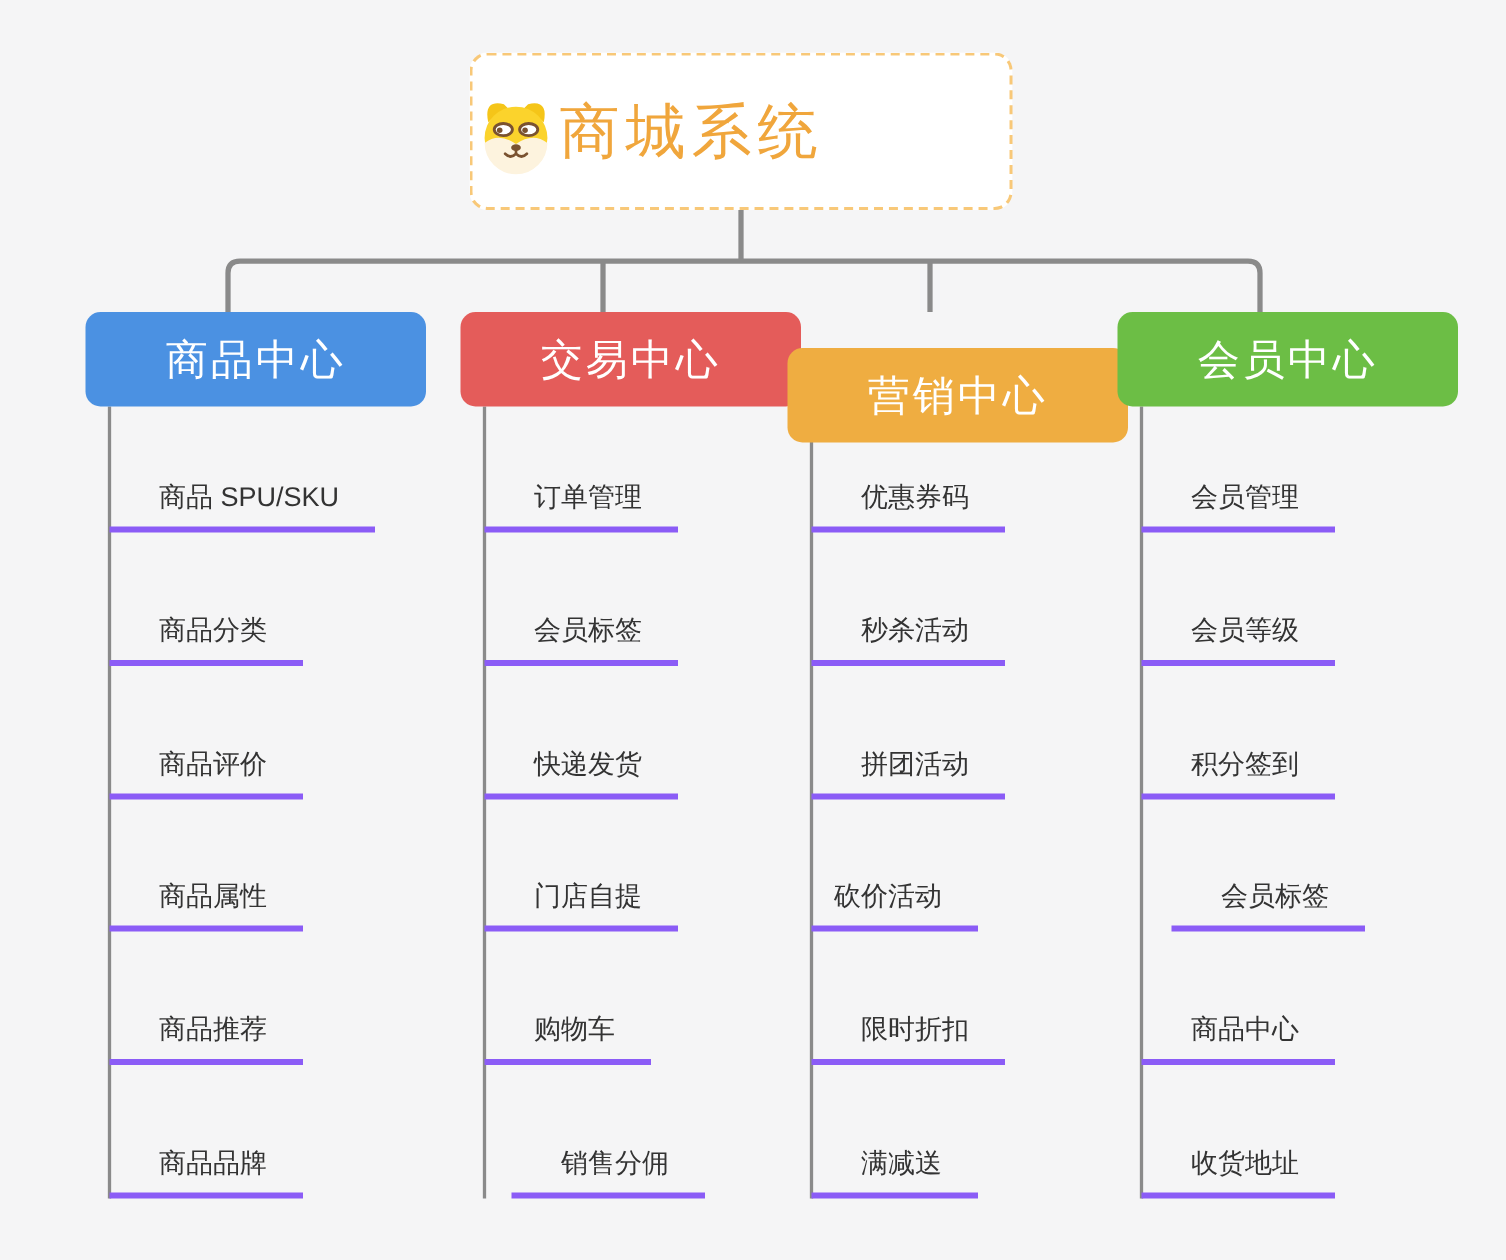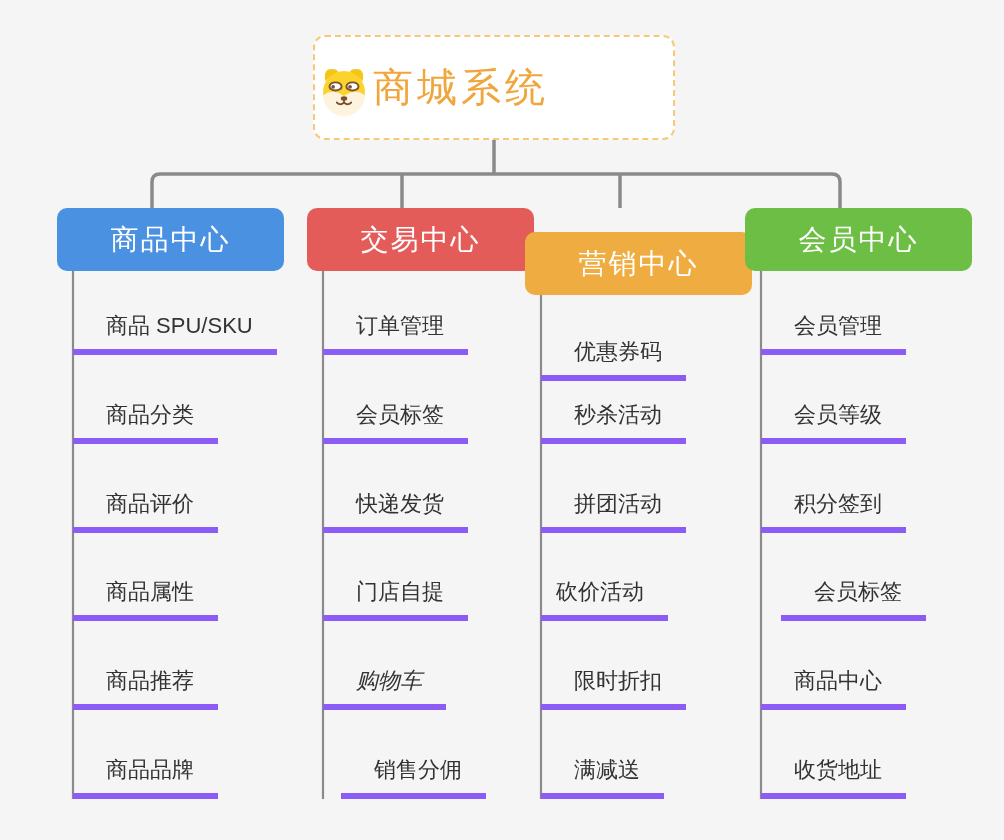--- a/index.html
+++ b/index.html
@@ -45,22 +45,22 @@
     justify-content: center;
     color: #FFFFFF;
     font-size: 28px;
     letter-spacing: 2px;
     white-space: nowrap;
   }
   .item {
     position: absolute;
     transform: translateY(-100%);
     padding: 0 24px 8px 33px;
-    border-bottom: 6px solid #8b5cf6;
-    font-size: 22px;
+    border-bottom: 4px solid #8b5cf6;
+    font-size: 18px;
     color: #333333;
     white-space: nowrap;
   }
 </style>
 </head>
 <body>
 
 <div class="canvas">
 
   <svg id="connectors" width="1004" height="840">
@@ -102,26 +102,26 @@
       <div class="item" style="left: 73px; top: 621px;">商品属性</div>
       <div class="item" style="left: 73px; top: 710px;">商品推荐</div>
       <div class="item" style="left: 73px; top: 799px;">商品品牌</div>
       <div class="branch-header" style="left: 307px; background: rgb(228, 92, 90);">
         <span>交易中心</span>
       </div>
       <div class="item" style="left: 323px; top: 355px;">订单管理</div>
       <div class="item" style="left: 323px; top: 444px;">会员标签</div>
       <div class="item" style="left: 323px; top: 533px;">快递发货</div>
       <div class="item" style="left: 323px; top: 621px;">门店自提</div>
-      <div class="item" style="left: 323px; top: 710px; font-style: italic;">购物车</div>
+      <div class="item" style="left: 323px; top: 710px;">购物车</div>
       <div class="item" style="left: 341px; top: 799px;">销售分佣</div>
       <div class="branch-header" style="left: 525px; background: rgb(239, 173, 65); margin-top: 24px;">
         <span>营销中心</span>
       </div>
-      <div class="item" style="left: 541px; top: 355px; margin-top: 26px;">优惠券码</div>
+      <div class="item" style="left: 541px; top: 355px;">优惠券码</div>
       <div class="item" style="left: 541px; top: 444px;">秒杀活动</div>
       <div class="item" style="left: 541px; top: 533px;">拼团活动</div>
       <div class="item" style="left: 541px; top: 621px; padding-left: 15px;">砍价活动</div>
       <div class="item" style="left: 541px; top: 710px;">限时折扣</div>
       <div class="item" style="left: 541px; top: 799px;">满减送</div>
       <div class="branch-header" style="left: 745px; background: rgb(108, 190, 69);">
         <span>会员中心</span>
       </div>
       <div class="item" style="left: 761px; top: 355px;">会员管理</div>
       <div class="item" style="left: 761px; top: 444px;">会员等级</div>

